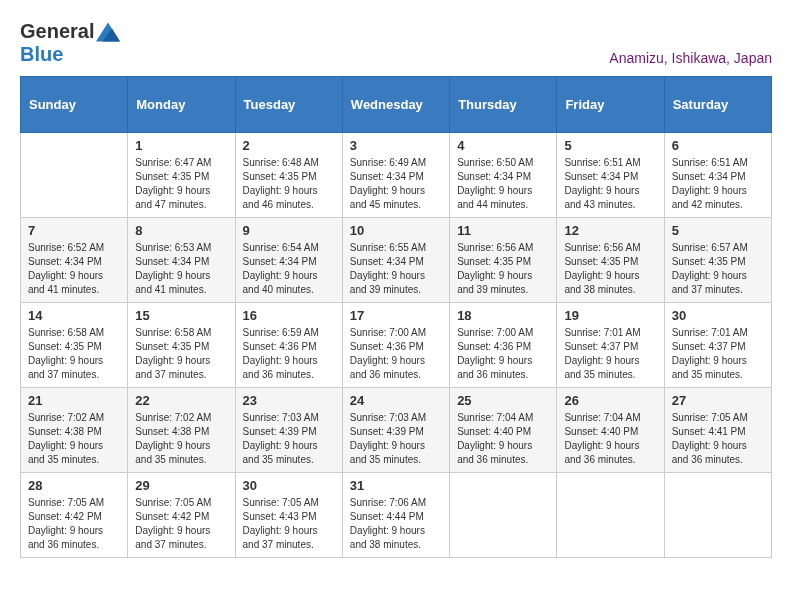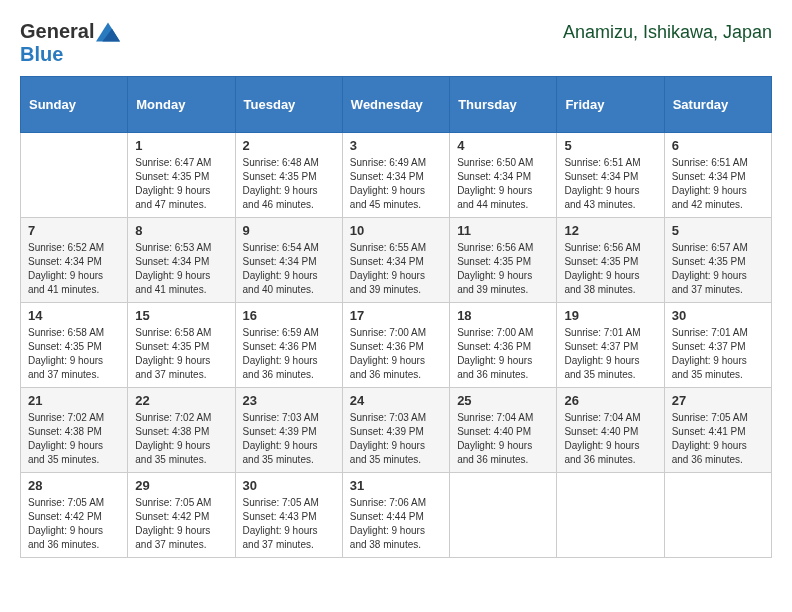--- a/index.html
+++ b/index.html
@@ -6,21 +6,21 @@
     body {
       font-family: Arial, sans-serif;
       background: #fff;
       width: 792px;
       min-height: 612px;
       padding: 20px;
     }
     .header {
       display: flex;
       justify-content: space-between;
-      align-items: flex-start;
+      align-items: flex-end;
       margin-bottom: 10px;
     }
     .logo {
       display: flex;
       flex-direction: column;
       align-items: flex-start;
     }
     .logo-text {
       display: flex;
       align-items: center;
@@ -44,22 +44,22 @@
     .title-section {
       text-align: right;
     }
     .month-title {
       font-size: 36px;
       font-weight: bold;
       color: #333;
       line-height: 1.1;
     }
     .location {
-      font-size: 18px;
-      color: #14532d;
+      font-size: 14px;
+      color: #701a75;
       margin-top: 2px;
     }
     .calendar {
       width: 100%;
       border-collapse: collapse;
       border: 1px solid #ccc;
     }
     .calendar th {
       background-color: #3a7abf;
       color: white;

